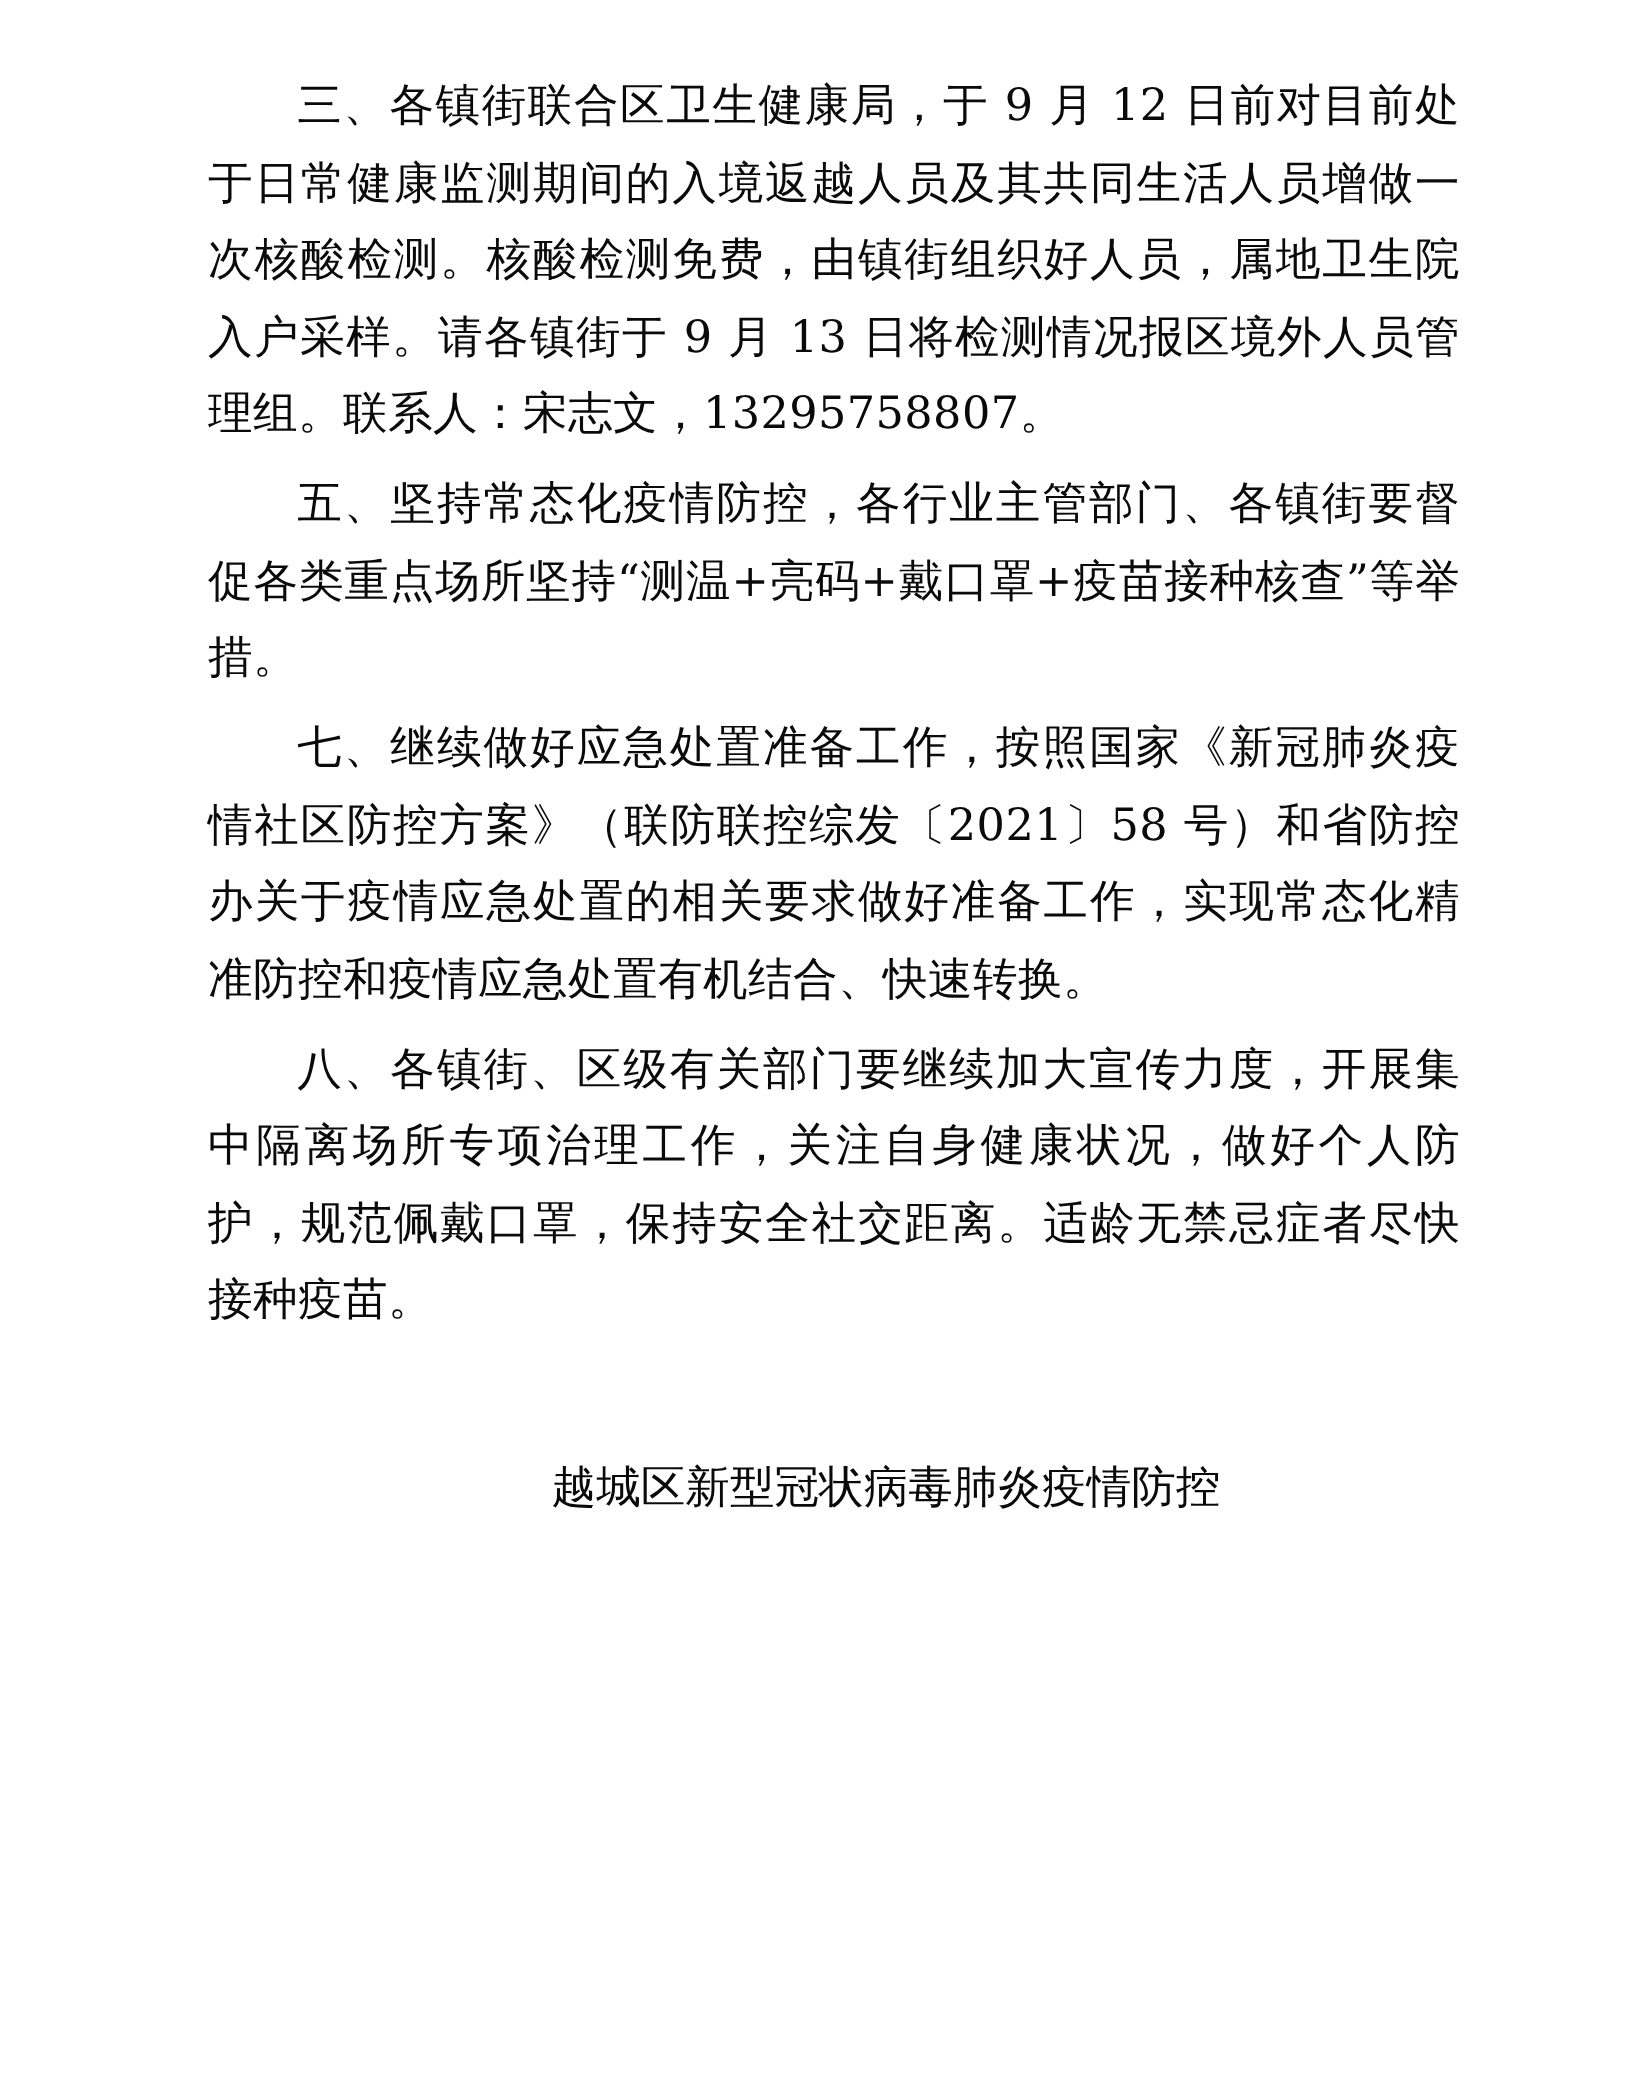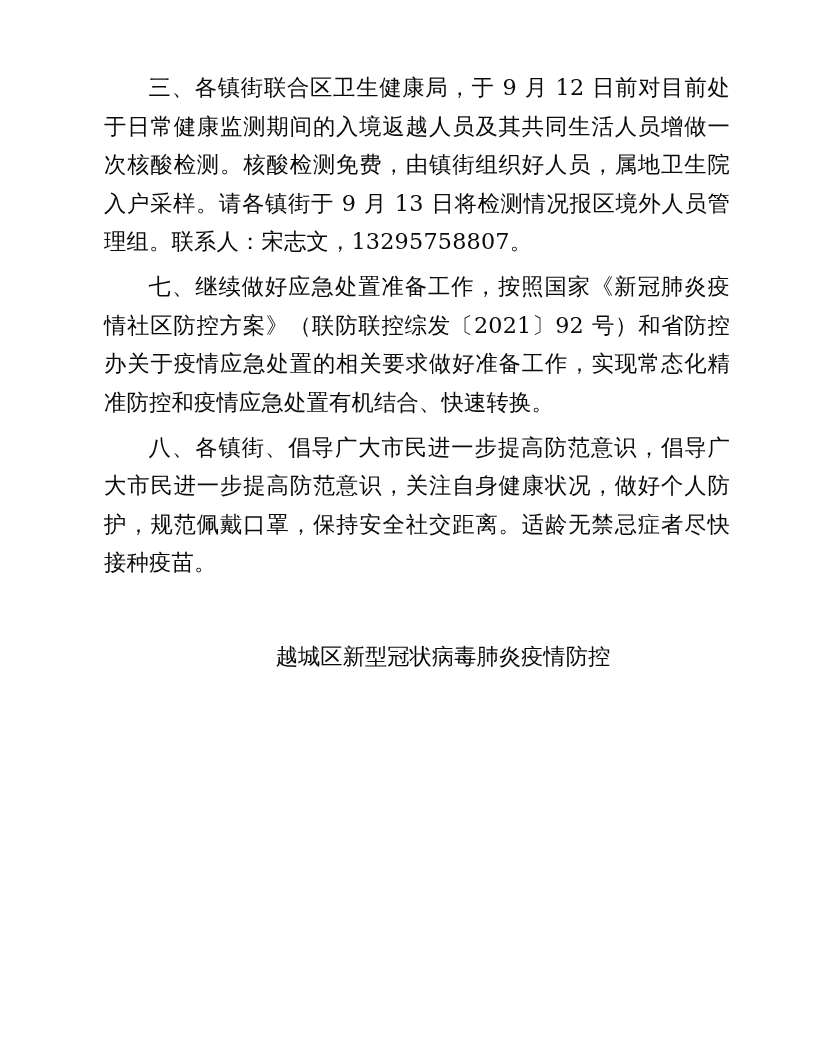--- a/index.html
+++ b/index.html
@@ -17,21 +17,20 @@
   .page {
     position: relative;
     width: 816px;
     height: 1048px;
     background: #ffffff;
     box-sizing: border-box;
     padding: 34px 86px 0 104px;
   }
   .doc-body {
     width: 100%;
-    margin-top: 34px;
   }
   .para {
     font-size: 22.3px;
     line-height: 38.5px;
     text-indent: 2em;
     text-align: justify;
     text-justify: inter-ideograph;
     margin: 0 0 6.5px 0;
     letter-spacing: 0.2px;
     word-break: break-all;
@@ -47,21 +46,22 @@
     white-space: pre;
   }
   .sig-line.l1 { padding-left: 52px; }
 </style>
 </head>
 <body>
 
 <div class="page">
   <div class="doc-body">
     <p class="para">三、各镇街联合区卫生健康局，于 9 月 12 日前对目前处于日常健康监测期间的入境返越人员及其共同生活人员增做一次核酸检测。核酸检测免费，由镇街组织好人员，属地卫生院入户采样。请各镇街于 9 月 13 日将检测情况报区境外人员管理组。联系人：宋志文，13295758807。</p>
-    <p class="para">七、继续做好应急处置准备工作，按照国家《新冠肺炎疫情社区防控方案》（联防联控综发〔2021〕92 号）和省防控办关于疫情应急处置的相关要求做好准备工作，实现常态化精准防控和疫情应急处置有机结合、快速转换。</p>
-    <p class="para">八、各镇街、倡导广大市民进一步提高防范意识，倡导广大市民进一步提高防范意识，关注自身健康状况，做好个人防护，规范佩戴口罩，保持安全社交距离。适龄无禁忌症者尽快接种疫苗。</p>
+    <p class="para">五、坚持常态化疫情防控，各行业主管部门、各镇街要督促各类重点场所坚持“测温+亮码+戴口罩+疫苗接种核查”等举措。</p>
+    <p class="para">七、继续做好应急处置准备工作，按照国家《新冠肺炎疫情社区防控方案》（联防联控综发〔2021〕58 号）和省防控办关于疫情应急处置的相关要求做好准备工作，实现常态化精准防控和疫情应急处置有机结合、快速转换。</p>
+    <p class="para">八、各镇街、区级有关部门要继续加大宣传力度，开展集中隔离场所专项治理工作，关注自身健康状况，做好个人防护，规范佩戴口罩，保持安全社交距离。适龄无禁忌症者尽快接种疫苗。</p>
   </div>
 
   <div class="signature">
     <span class="sig-line l1">越城区新型冠状病毒肺炎疫情防控</span>
 
   </div>
 </div>
 
 </body></html>

